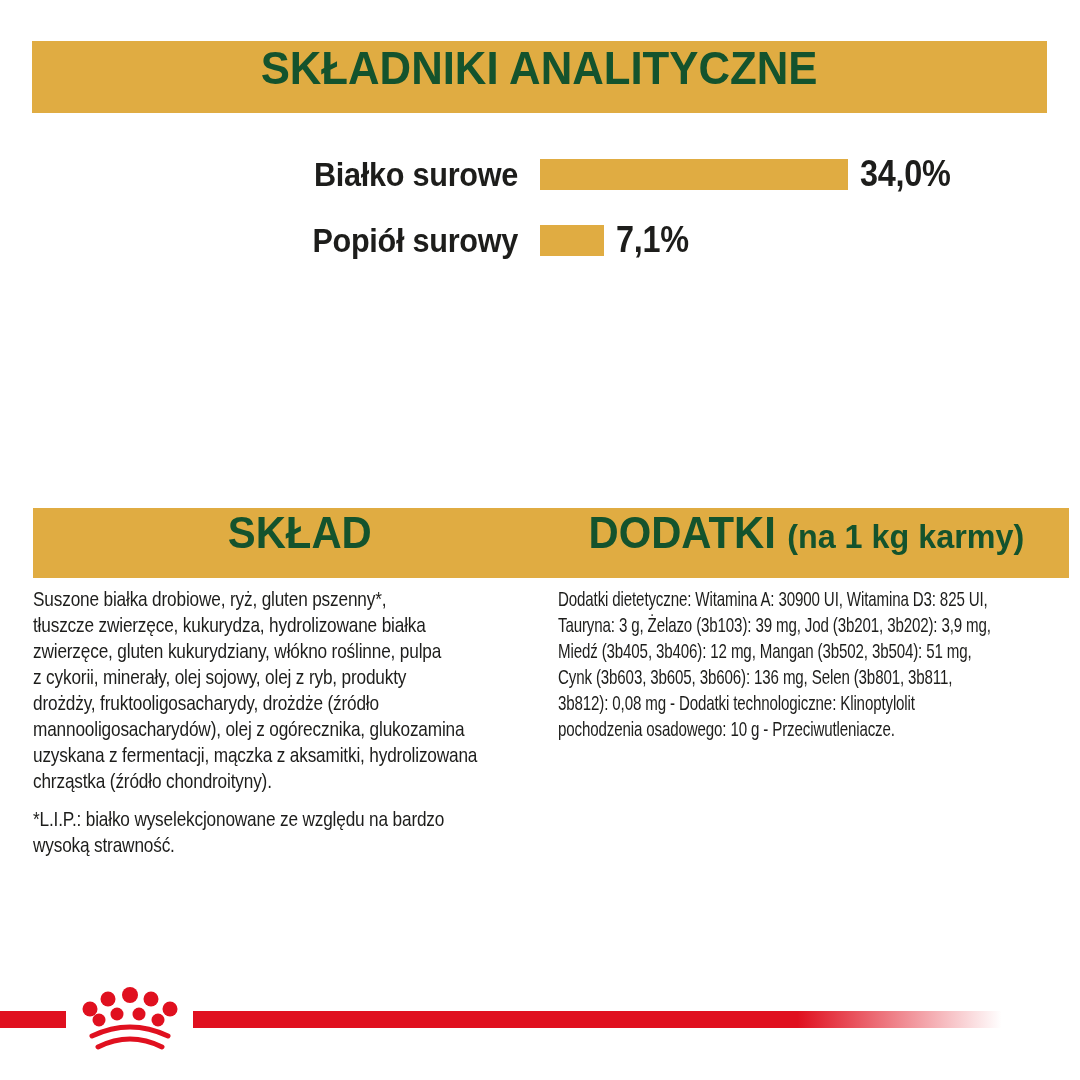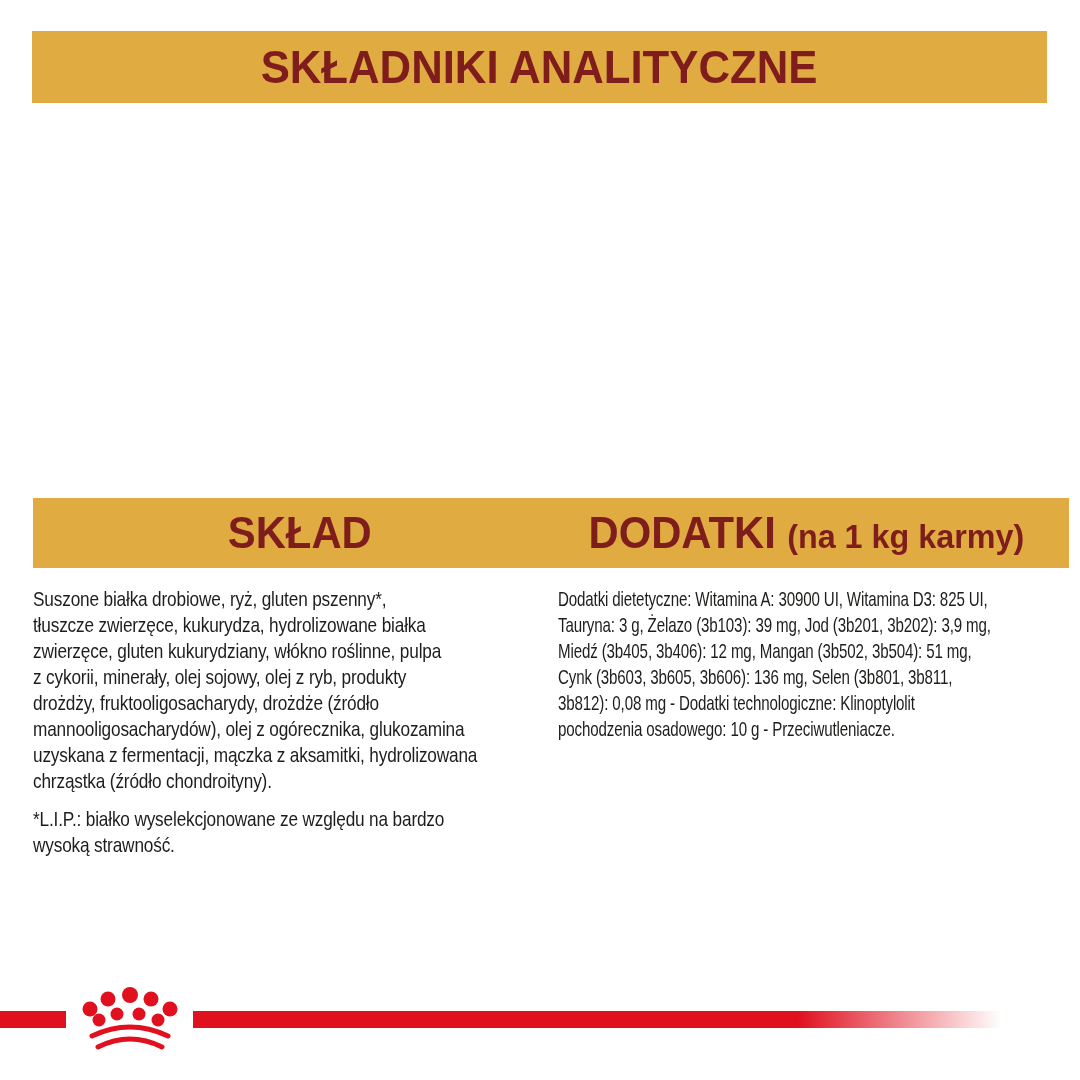--- a/index.html
+++ b/index.html
@@ -1,22 +1,22 @@
 <!DOCTYPE html>
 <html style="--gold: #e0ac42; --red: #e0101f; --text: #1d1d1b;"><head>
 <meta charset="utf-8">
 <style>
   html,body{margin:0;padding:0;background:#ffffff;}
   .page{
     position:relative;width:1080px;height:1080px;background:#ffffff;overflow:hidden;
     font-family:"Liberation Sans", sans-serif;color:var(--text,#1d1d1b);
   }
   .banner{
-    position:absolute;background:var(--gold,#e0ac42);color:#7f1d1d;
-    display:flex;align-items:center;justify-content:center;font-weight:700;
+    position:absolute;background:var(--gold,#e0ac42);color:#14532d;
+    display:flex;align-items:flex-start;justify-content:center;font-weight:700;margin-top:10px;
   }
   .banner-main{left:32px;top:31px;width:1015px;height:72px;font-size:46px;}
   .banner-sub{top:498px;height:70px;font-size:44px;}
   #banner-sklad{left:33px;width:534px;}
   #banner-dodatki{left:544px;width:525px;}
   .banner-inner{display:flex;align-items:baseline;transform:scaleX(0.95);transform-origin:50% 50%;white-space:nowrap;}
   .banner-suffix{font-size:34px;margin-left:12px;font-weight:700;}
   .chart{position:absolute;left:0;top:154px;width:1080px;}
   .chart-row{display:flex;align-items:center;height:40px;margin-bottom:26px;}
   .chart-label{
@@ -47,20 +47,30 @@
 </head>
 <body>
 
 <div class="page">
 
   <div class="banner banner-main">
     <span class="banner-inner">SKŁADNIKI ANALITYCZNE</span>
   </div>
 
   <div class="chart">
+    <div class="chart-row">
+      <span class="chart-label">Białko surowe</span>
+      <span class="bar-fill" style="width: 308px;"></span>
+      <span class="chart-value">34,0%</span>
+    </div>
+    <div class="chart-row">
+      <span class="chart-label">Popiół surowy</span>
+      <span class="bar-fill" style="width: 64px;"></span>
+      <span class="chart-value">7,1%</span>
+    </div>
   </div>
 
   <div class="banner banner-sub" id="banner-sklad">
     <span class="banner-inner">SKŁAD</span>
   </div>
 
   <div class="banner banner-sub" id="banner-dodatki">
     <span class="banner-inner">
       <span>DODATKI</span>
       <span class="banner-suffix">(na 1 kg karmy)</span>

